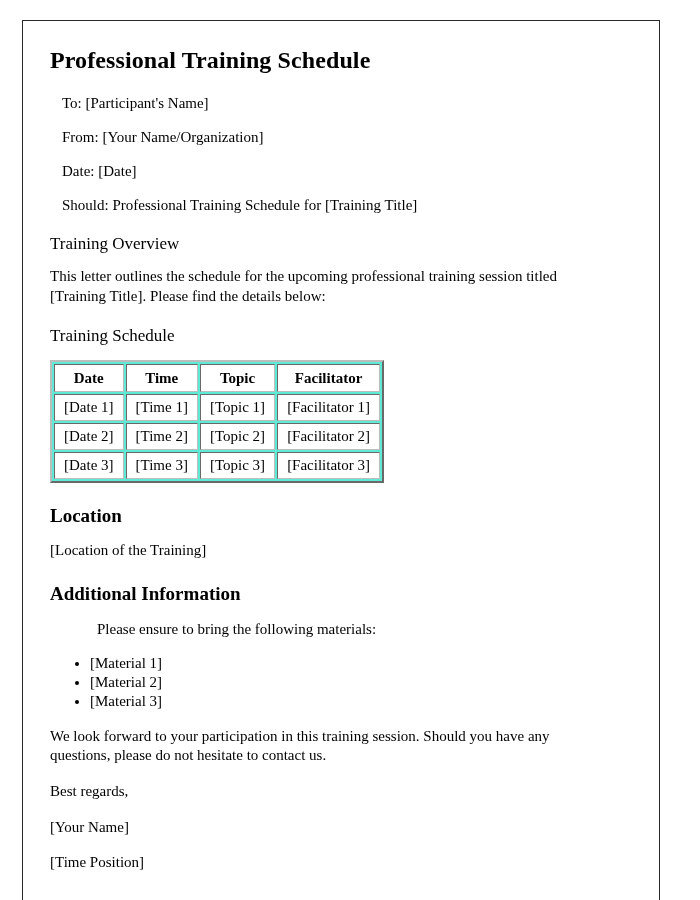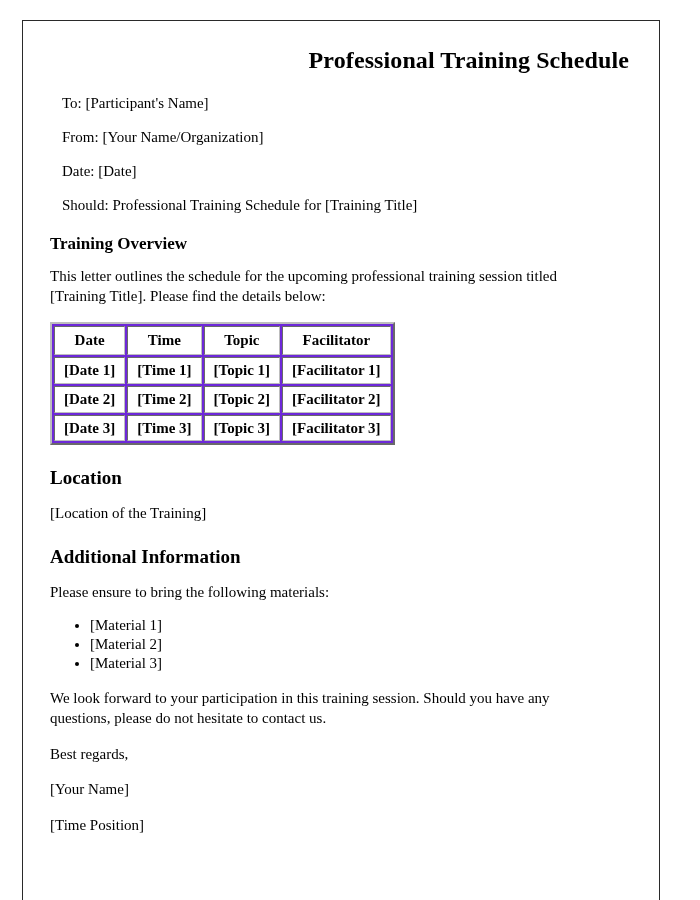--- a/index.html
+++ b/index.html
@@ -33,71 +33,70 @@
     padding: 26px 30px 0 27px;
     box-sizing: border-box;
   }
 
   .doc-title {
     font-size: 24px;
     font-weight: bold;
     line-height: 1.15;
     margin: 0 0 19px 0;
     letter-spacing: 0.1px;
-    text-align: right;
   }
 
   .meta-line {
     font-size: 15px;
     line-height: 1.2;
     margin: 0 0 16px 12px;
   }
 
   h2.section-heading {
     font-size: 19px;
     font-weight: bold;
     line-height: 1.2;
     margin: 22px 0 14px 0;
   }
 
   h3.section-heading {
     font-size: 17px;
-    font-weight: bold;
+    font-weight: normal;
     line-height: 1.2;
     margin: 20px 0 13px 0;
   }
 
   p.body-text {
     font-size: 15px;
     line-height: 1.31;
     margin: 0 0 16px 0;
     max-width: 548px;
   }
 
   p.body-text.tight {
     margin-bottom: 14px;
+    margin-left: 47px;
   }
 
   table.schedule-table {
     border-collapse: separate;
     border-spacing: 2px;
     border: 2px outset #bdbdbd;
     margin: 0 0 4px 0;
     font-size: 15px;
-    background: #6d28d9;
+    background: #5eead4;
   }
   table.schedule-table th,
   table.schedule-table td {
     border: 1px inset #bdbdbd;
     padding: 3px 9px;
     text-align: center;
     line-height: 1.25;
     white-space: nowrap;
     background: #ffffff;
-    font-weight: bold;
   }
   table.schedule-table th {
     font-weight: bold;
     padding: 4px 9px;
   }
 
   ul.materials-list {
     font-size: 15px;
     line-height: 1.27;
     margin: 0 0 16px 0;
@@ -117,20 +116,21 @@
     <h1 class="doc-title">Professional Training Schedule</h1>
 
     <p class="meta-line">To: [Participant's Name]</p>
     <p class="meta-line">From: [Your Name/Organization]</p>
     <p class="meta-line">Date: [Date]</p>
     <p class="meta-line">Should: Professional Training Schedule for [Training Title]</p>
 
     <h3 class="section-heading">Training Overview</h3>
     <p class="body-text">This letter outlines the schedule for the upcoming professional training session titled [Training Title]. Please find the details below:</p>
 
+    <h3 class="section-heading">Training Schedule</h3>
 
     <table class="schedule-table">
       <thead>
         <tr>
           <th>Date</th>
           <th>Time</th>
           <th>Topic</th>
           <th>Facilitator</th>
         </tr>
       </thead>

